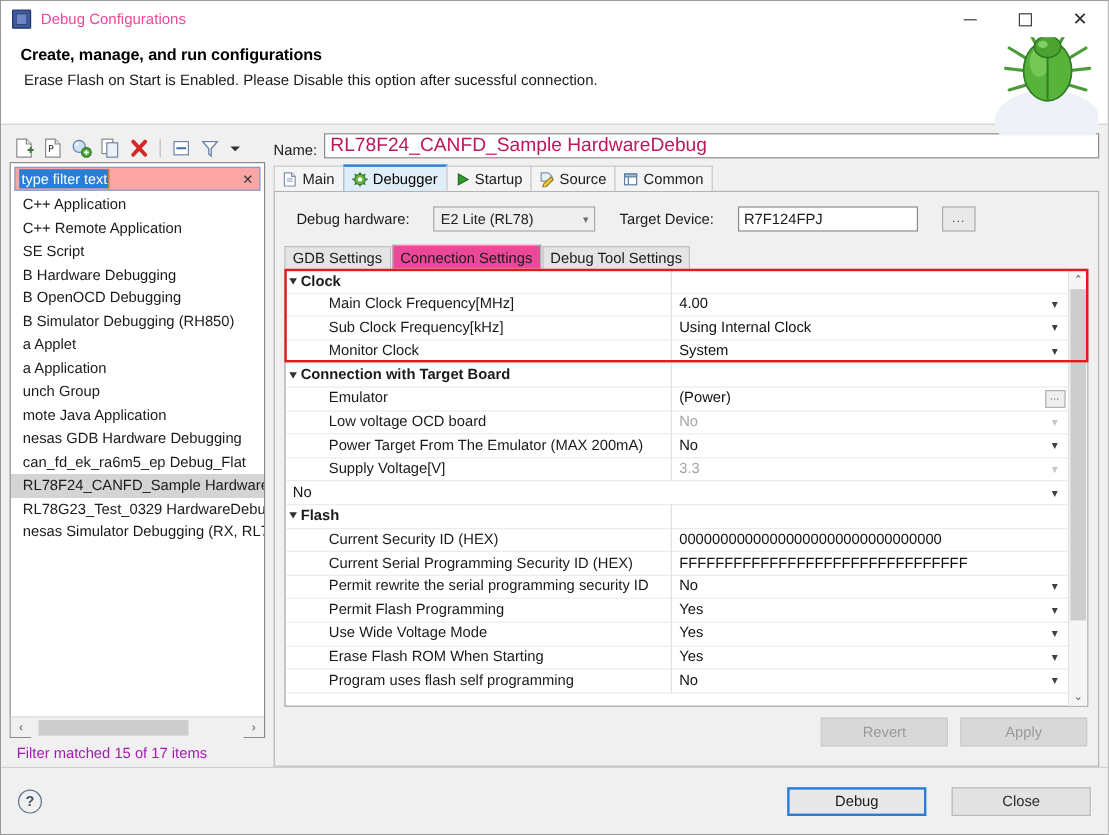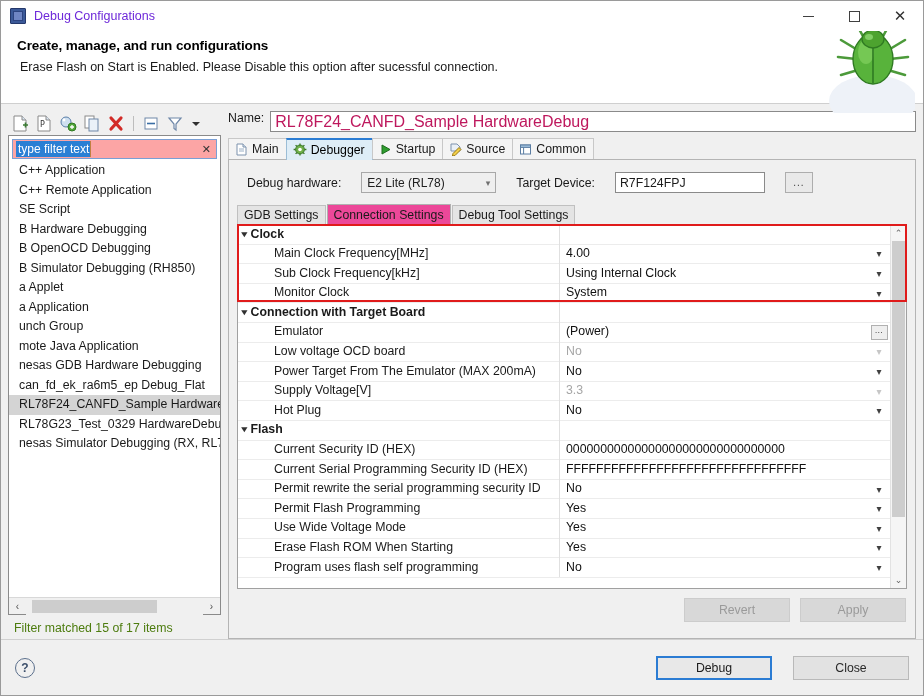--- a/index.html
+++ b/index.html
@@ -16,21 +16,21 @@
   .window { width:924px; height:696px; background:#fff; display:flex; flex-direction:column;
             border:1px solid #9a9a9a; position:relative; }
 
   
   .titlebar { height:30px; background:#ffffff; display:flex; align-items:center;
               flex:none; position:relative; z-index:5; }
   .tb-icon { width:16px; height:16px; margin-left:9px; margin-right:8px; position:relative; flex:none;}
   .tb-icon .sq { position:absolute; inset:0; background:#3b5998; border:1px solid #24386b; border-radius:1px; }
   .tb-icon .inner { position:absolute; left:3px; top:3px; right:3px; bottom:3px;
                     background:#6f86c4; border:1px solid #2d4480; }
-  .tb-title { font-size:12.5px; color:#6d28d9; }
+  .tb-title { font-size:12.5px; color:#ec4899; }
   .tb-controls { margin-left:auto; display:flex; height:30px; }
   .tb-btn { width:46px; height:30px; display:flex; align-items:center; justify-content:center;
             color:#303030; font-size:13px; }
   .glyph-min { width:11px; height:1px; background:#404040; display:block; }
   .glyph-max { width:11px; height:11px; border:1.3px solid #404040; display:block; }
   .glyph-close { font-size:15px; line-height:1; font-family:"DejaVu Sans", sans-serif; }
 
   
   .header { background:#fff; padding:7px 16px 10px 16px; flex:none; position:relative;
             border-bottom:1px solid #cfcfcf; height:73px; }
@@ -58,30 +58,30 @@
   .tree-list { flex:1; overflow:hidden; position:relative; }
   .tnode { height:19.5px; line-height:19.5px; font-size:12.3px; color:#1a1a1a;
            padding-left:10px; white-space:nowrap; overflow:hidden; }
   .tnode.sel { background:#d4d4d4; }
   .hscroll { height:17px; background:#f0f0f0; display:flex; align-items:center;
              border-top:1px solid #d8d8d8; }
   .hs-arrow { width:17px; height:17px; display:flex; align-items:center; justify-content:center;
               color:#505050; font-size:10px; }
   .hs-track { flex:1; height:17px; background:#f0f0f0; position:relative; }
   .hs-thumb { position:absolute; left:6px; top:2px; height:13px; width:125px; background:#cdcdcd; }
-  .filter-status { font-size:12.3px; color:#4d7c0f; padding:6px 2px 4px 6px; flex:none; }
+  .filter-status { font-size:12.3px; color:#a21caf; padding:6px 2px 4px 6px; flex:none; }
 
   
   .right { flex:1; display:flex; flex-direction:column; min-width:0; }
-  .name-row { display:flex; align-items:flex-start; gap:6px; margin-bottom:6px; }
+  .name-row { display:flex; align-items:flex-end; gap:6px; margin-bottom:6px; }
   .name-row label { font-size:12.3px; }
   .name-input { flex:1; height:21px; border:1px solid #8a8a8a; background:#fff;
                 font-size:16px; padding:0 4px; display:flex; align-items:center; color:#be185d;}
 
-  .tabstrip { display:flex; align-items:center; height:22px; border-bottom:1px solid #b4b4b4; }
+  .tabstrip { display:flex; align-items:flex-end; height:22px; border-bottom:1px solid #b4b4b4; }
   .tab { display:flex; align-items:center; gap:4px; height:21px; padding:0 7px 0 6px;
          font-size:12.3px; border:1px solid #c8c8c8; border-bottom:none;
          background:#f4f4f4; margin-right:-1px; color:#1a1a1a; }
   .tab.active { background:#deedf7; border-color:#9bbdd6; border-top:2px solid #2b7cd3;
                 height:22px; font-weight:normal; color:#000; }
   .tabpanel { flex:1; border:1px solid #b4b4b4; border-top:none; background:#f0f0f0;
               padding:10px 8px 8px 8px; display:flex; flex-direction:column; min-height:0; }
 
   .hwrow { display:flex; align-items:center; gap:20px; margin:2px 0 11px 10px; }
   .hwrow label { font-size:12.3px; }
@@ -401,21 +401,20 @@
               <div class="pname"><span class="indent">Power Target From The Emulator (MAX 200mA)</span></div>
               <div class="pval">No</div>
               <div class="pctl">▾</div>
             </div>
             <div class="prow">
               <div class="pname"><span class="indent">Supply Voltage[V]</span></div>
               <div class="pval dim">3.3</div>
               <div class="pctl dim">▾</div>
             </div>
             <div class="prow">
-              <div class="pname"><span class="indent">Hot Plug</span></div>
               <div class="pval">No</div>
               <div class="pctl">▾</div>
             </div>
 
             <div class="prow group">
               <div class="pname">
                   <span class="caret">▾</span>
                   <span>Flash</span>
                 </div>
               <div class="pval"></div>

